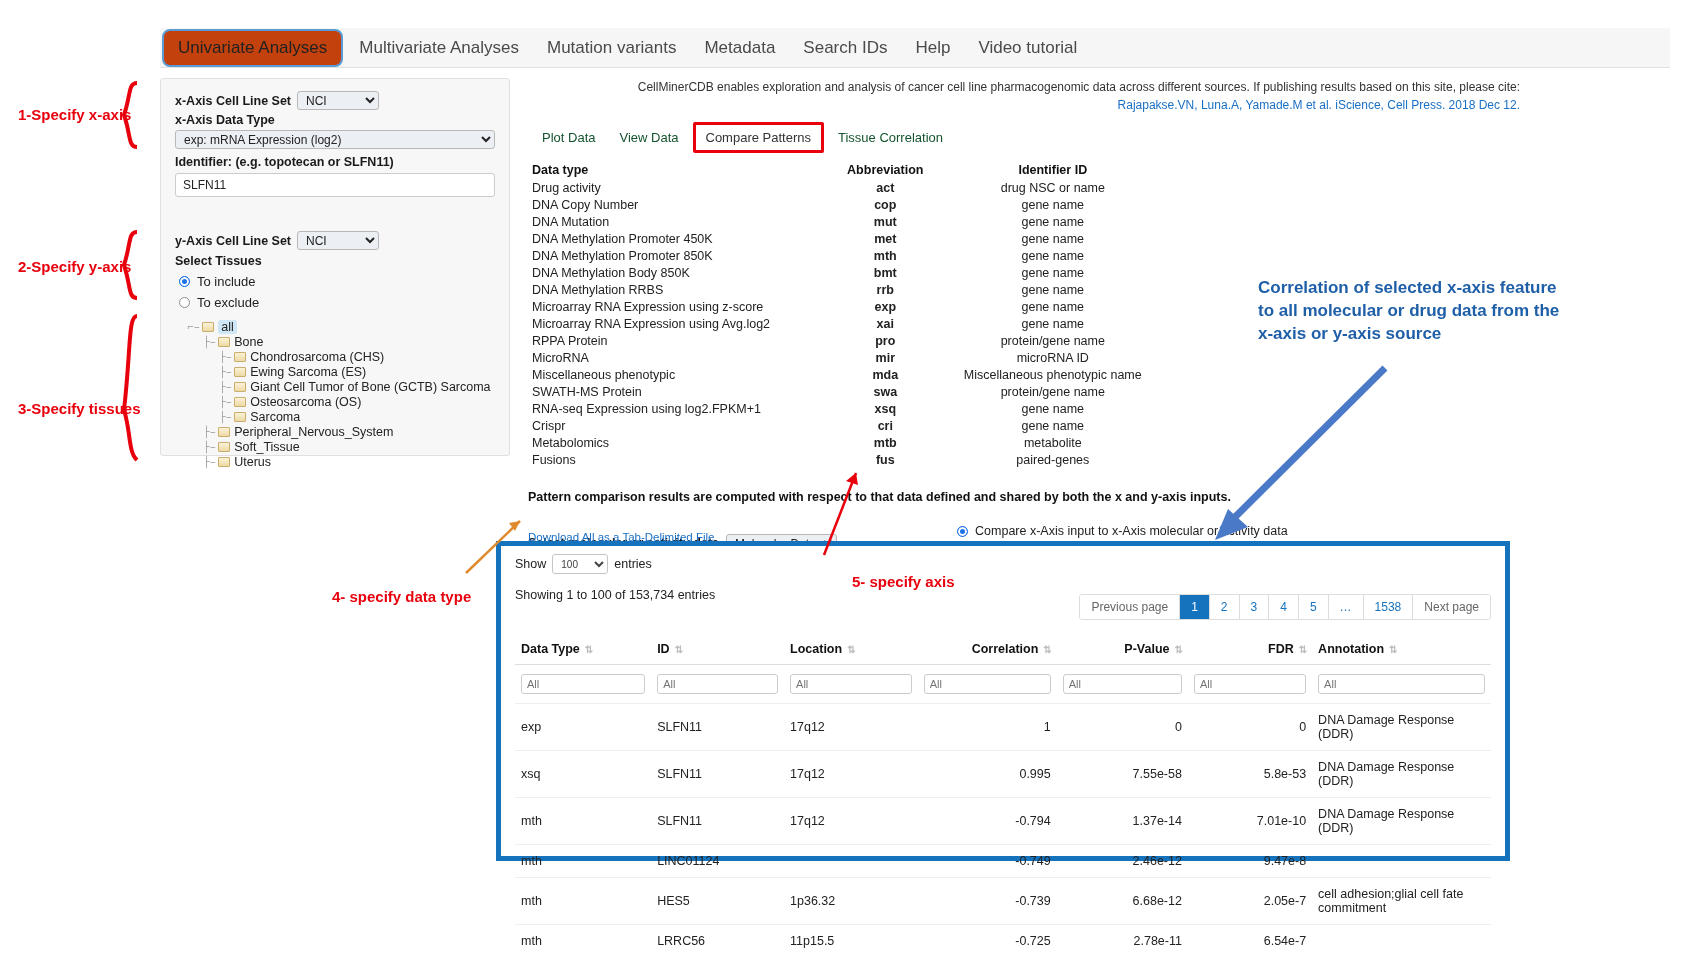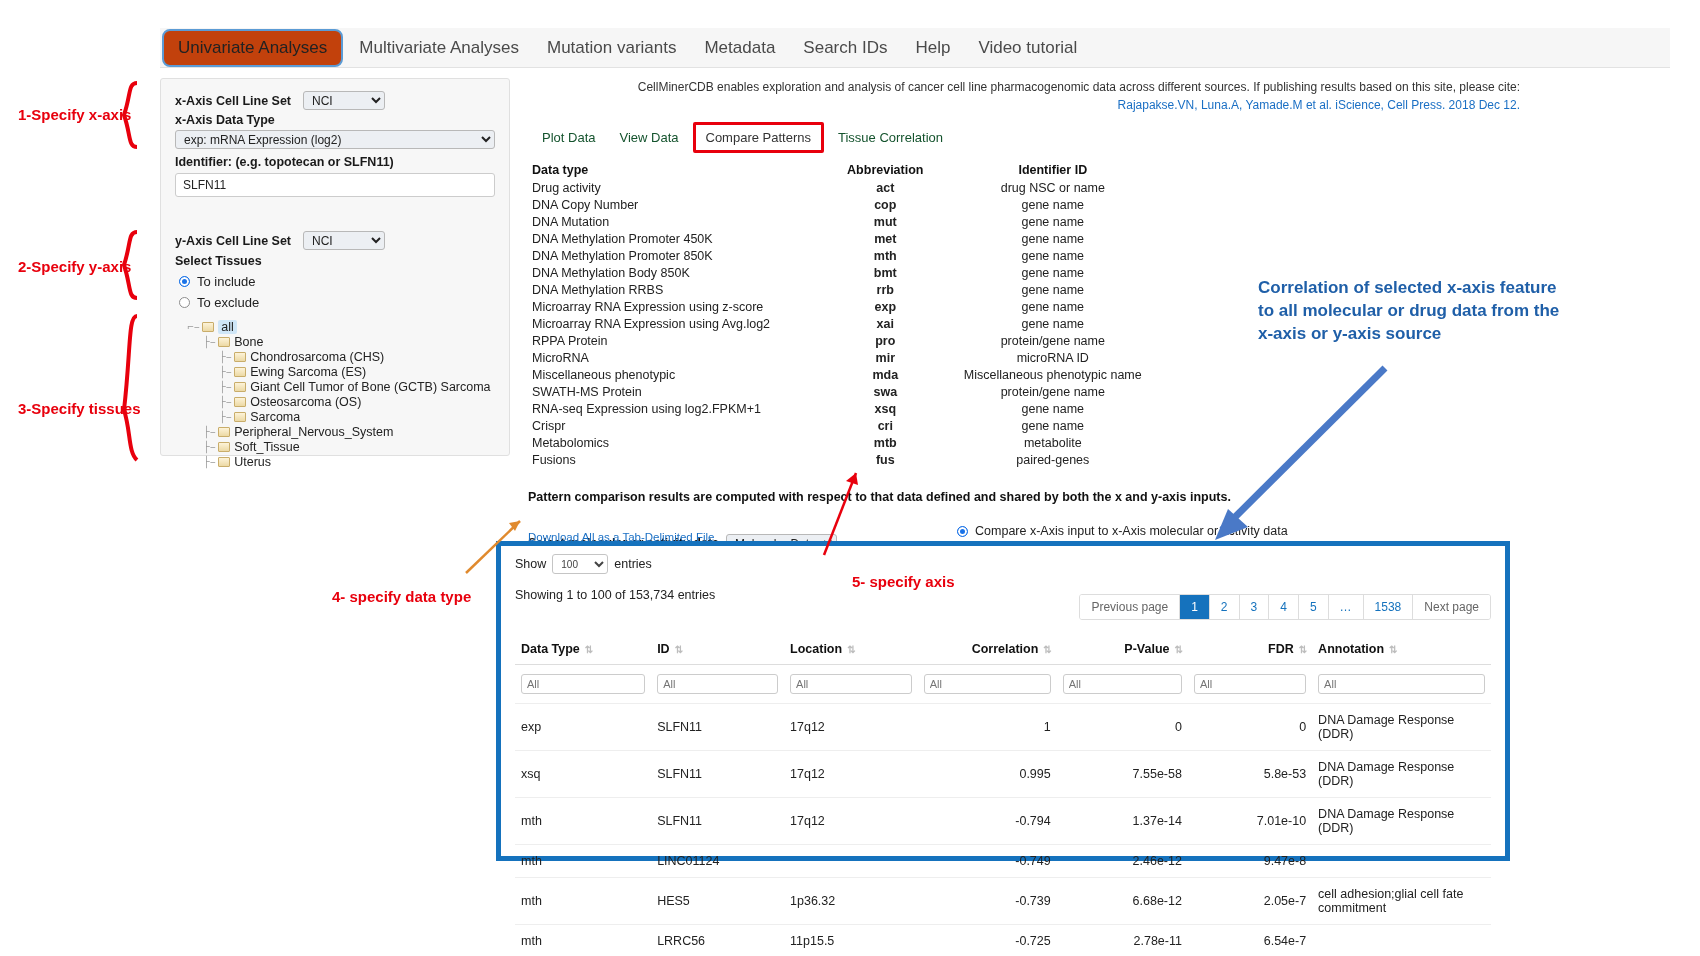--- a/index.html
+++ b/index.html
@@ -29,21 +29,21 @@
     color:#222; margin:1px 2px;
   }
 
   
   .left-panel{
     position:absolute; left:160px; top:78px; width:350px; height:378px;
     background:#f7f7f7; border:1px solid #e0e0e0; border-radius:3px;
     padding:12px 14px;
   }
   .lbl{ font-weight:bold; font-size:12.5px; color:#1a1a1a; }
-  .row-inline{ display:flex; align-items:center; gap:12px; margin-bottom:3px; }
+  .row-inline{ display:flex; align-items:center; gap:6px; margin-bottom:3px; }
   select.sel{
     font-family:"Liberation Sans", sans-serif; font-size:12px;
     background:#eceff3; border:1px solid #b8b8b8; border-radius:3px;
     padding:1px 4px; height:19px; color:#222;
   }
   select.sel-wide{ width:100%; background:#eceff3; }
   input.txt{
     width:100%; height:24px; border:1px solid #ccc; border-radius:3px;
     background:#fff; padding:2px 7px; font-size:12px;
     font-family:"Liberation Sans", sans-serif; color:#222;

